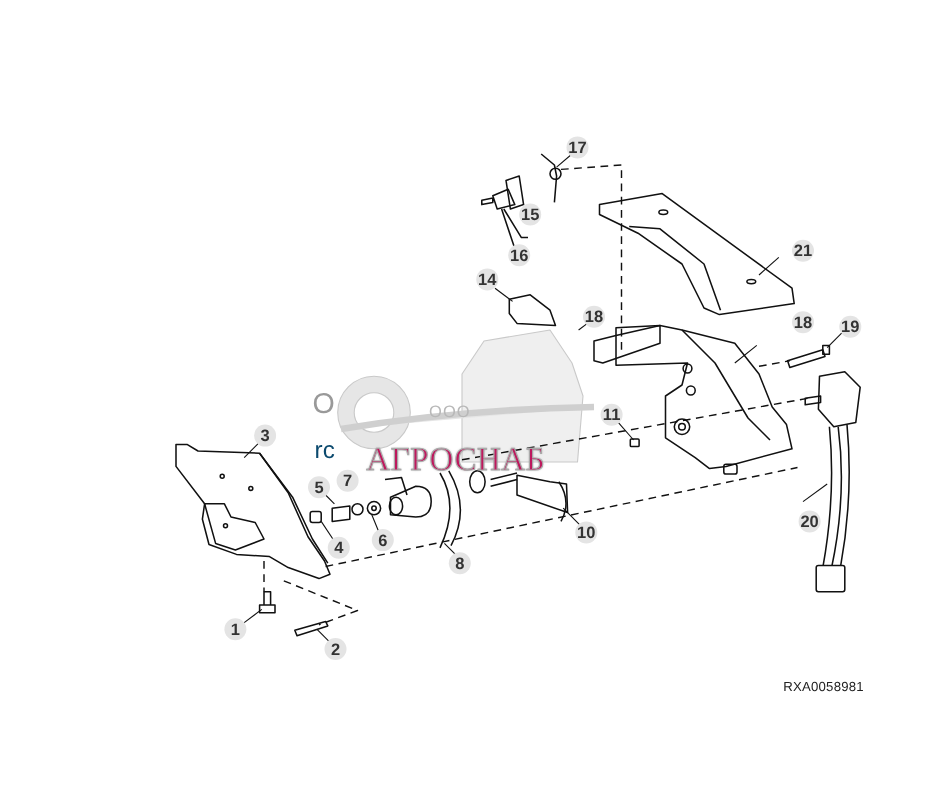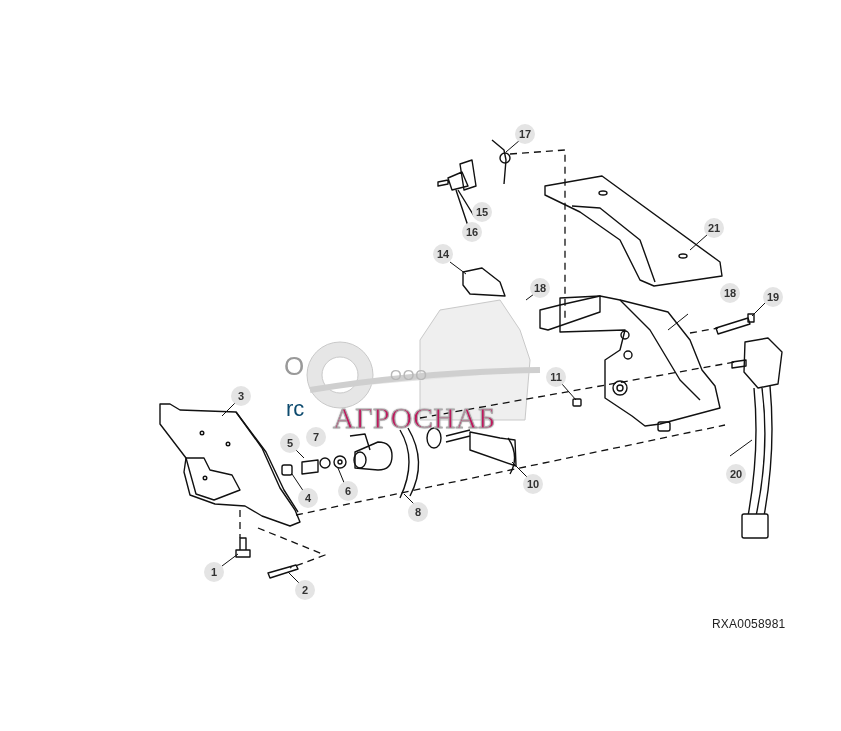--- a/index.html
+++ b/index.html
@@ -1,20 +1,20 @@
 <!DOCTYPE html>
 <html><head>
 <meta charset="utf-8">
 <style>
   html,body{margin:0;padding:0;background:#fff;}
   body{width:841px;height:731px;overflow:hidden;position:relative;font-family:"Liberation Sans",sans-serif;}
   #stage{position:absolute;left:0;top:0;width:841px;height:731px;}
   svg{position:absolute;left:0;top:0;}
   .callout{position:absolute;width:20px;height:20px;border-radius:50%;background:#e4e4e4;
-    color:#333;font-size:11px;font-weight:bold;display:flex;align-items:center;justify-content:center;
+    color:#333;font-size:15px;font-weight:bold;display:flex;align-items:center;justify-content:center;
     transform:translate(-10px,-10px);}
   .ref{position:absolute;left:712px;top:581px;font-size:12px;color:#222;letter-spacing:0.2px;margin-top:36px;}
   .wm-ooo{position:absolute;left:390px;top:366px;font-size:15px;color:#b8b8b8;letter-spacing:1px;}
   .wm-brand{position:absolute;left:333px;top:401px;font-family:"Liberation Serif",serif;font-size:30px;color:#be185d;
     -webkit-text-stroke:1px #aaa;text-shadow:0 0 2px #999;letter-spacing:0.5px;}
   .wm-frag1{position:absolute;left:284px;top:351px;font-size:26px;color:#999;}
   .wm-frag2{position:absolute;left:286px;top:396px;font-size:22px;color:#0c4a6e;}
 </style>
 </head>
 <body>
@@ -133,23 +133,23 @@
       <div class="callout" style="left: 241px; top: 396px;">3</div>
       <div class="callout" style="left: 308px; top: 498px;">4</div>
       <div class="callout" style="left: 290px; top: 443px;">5</div>
       <div class="callout" style="left: 348px; top: 491px;">6</div>
       <div class="callout" style="left: 316px; top: 437px;">7</div>
       <div class="callout" style="left: 418px; top: 512px;">8</div>
       <div class="callout" style="left: 533px; top: 484px;">10</div>
       <div class="callout" style="left: 556px; top: 377px;">11</div>
       <div class="callout" style="left: 540px; top: 288px;">18</div>
       <div class="callout" style="left: 443px; top: 254px;">14</div>
-      <div class="callout" style="left: 482px; top: 212px;">15</div>
+      <div class="callout" style="left: 482px; top: 195px;">15</div>
       <div class="callout" style="left: 472px; top: 232px;">16</div>
       <div class="callout" style="left: 525px; top: 134px;">17</div>
       <div class="callout" style="left: 694px; top: 293px; margin-left: 36px;">18</div>
       <div class="callout" style="left: 773px; top: 297px;">19</div>
       <div class="callout" style="left: 736px; top: 462px; margin-top: 12px;">20</div>
-      <div class="callout" style="left: 714px; top: 228px;">21</div>
+      <div class="callout" style="left: 730px; top: 228px;">21</div>
     </div>
 
   <div class="ref">RXA0058981</div>
 </div>
 
 </body></html>

